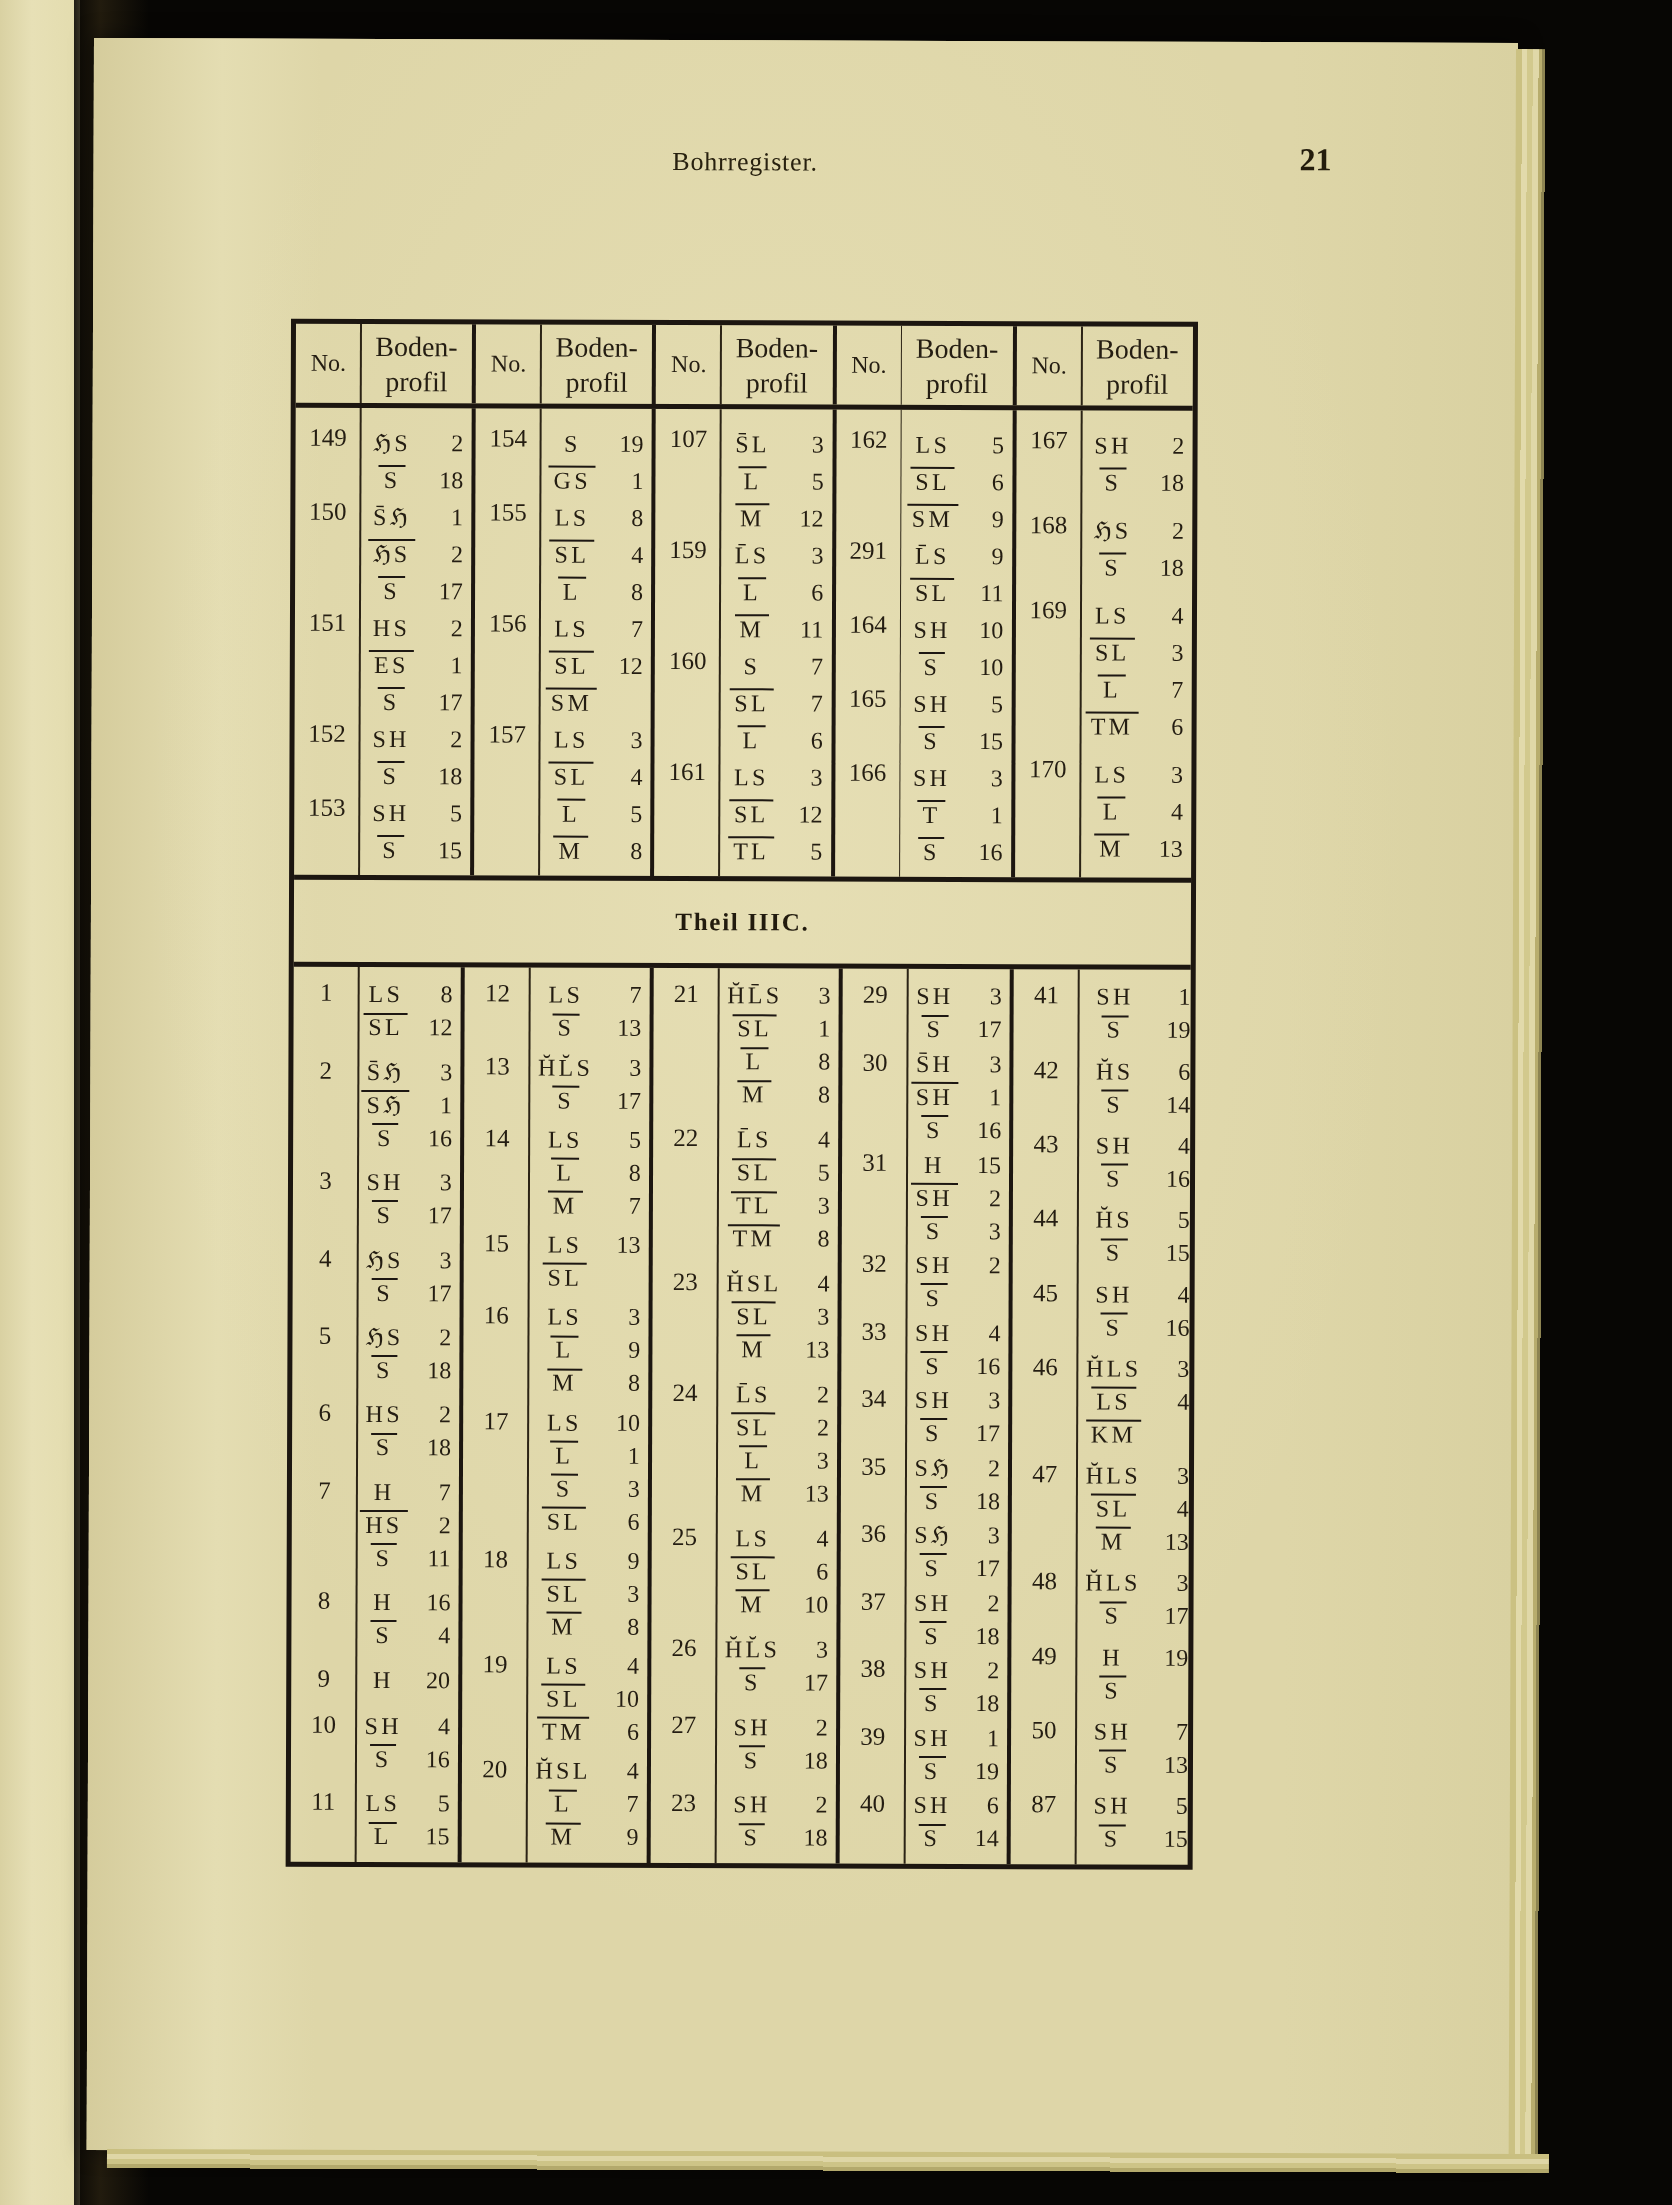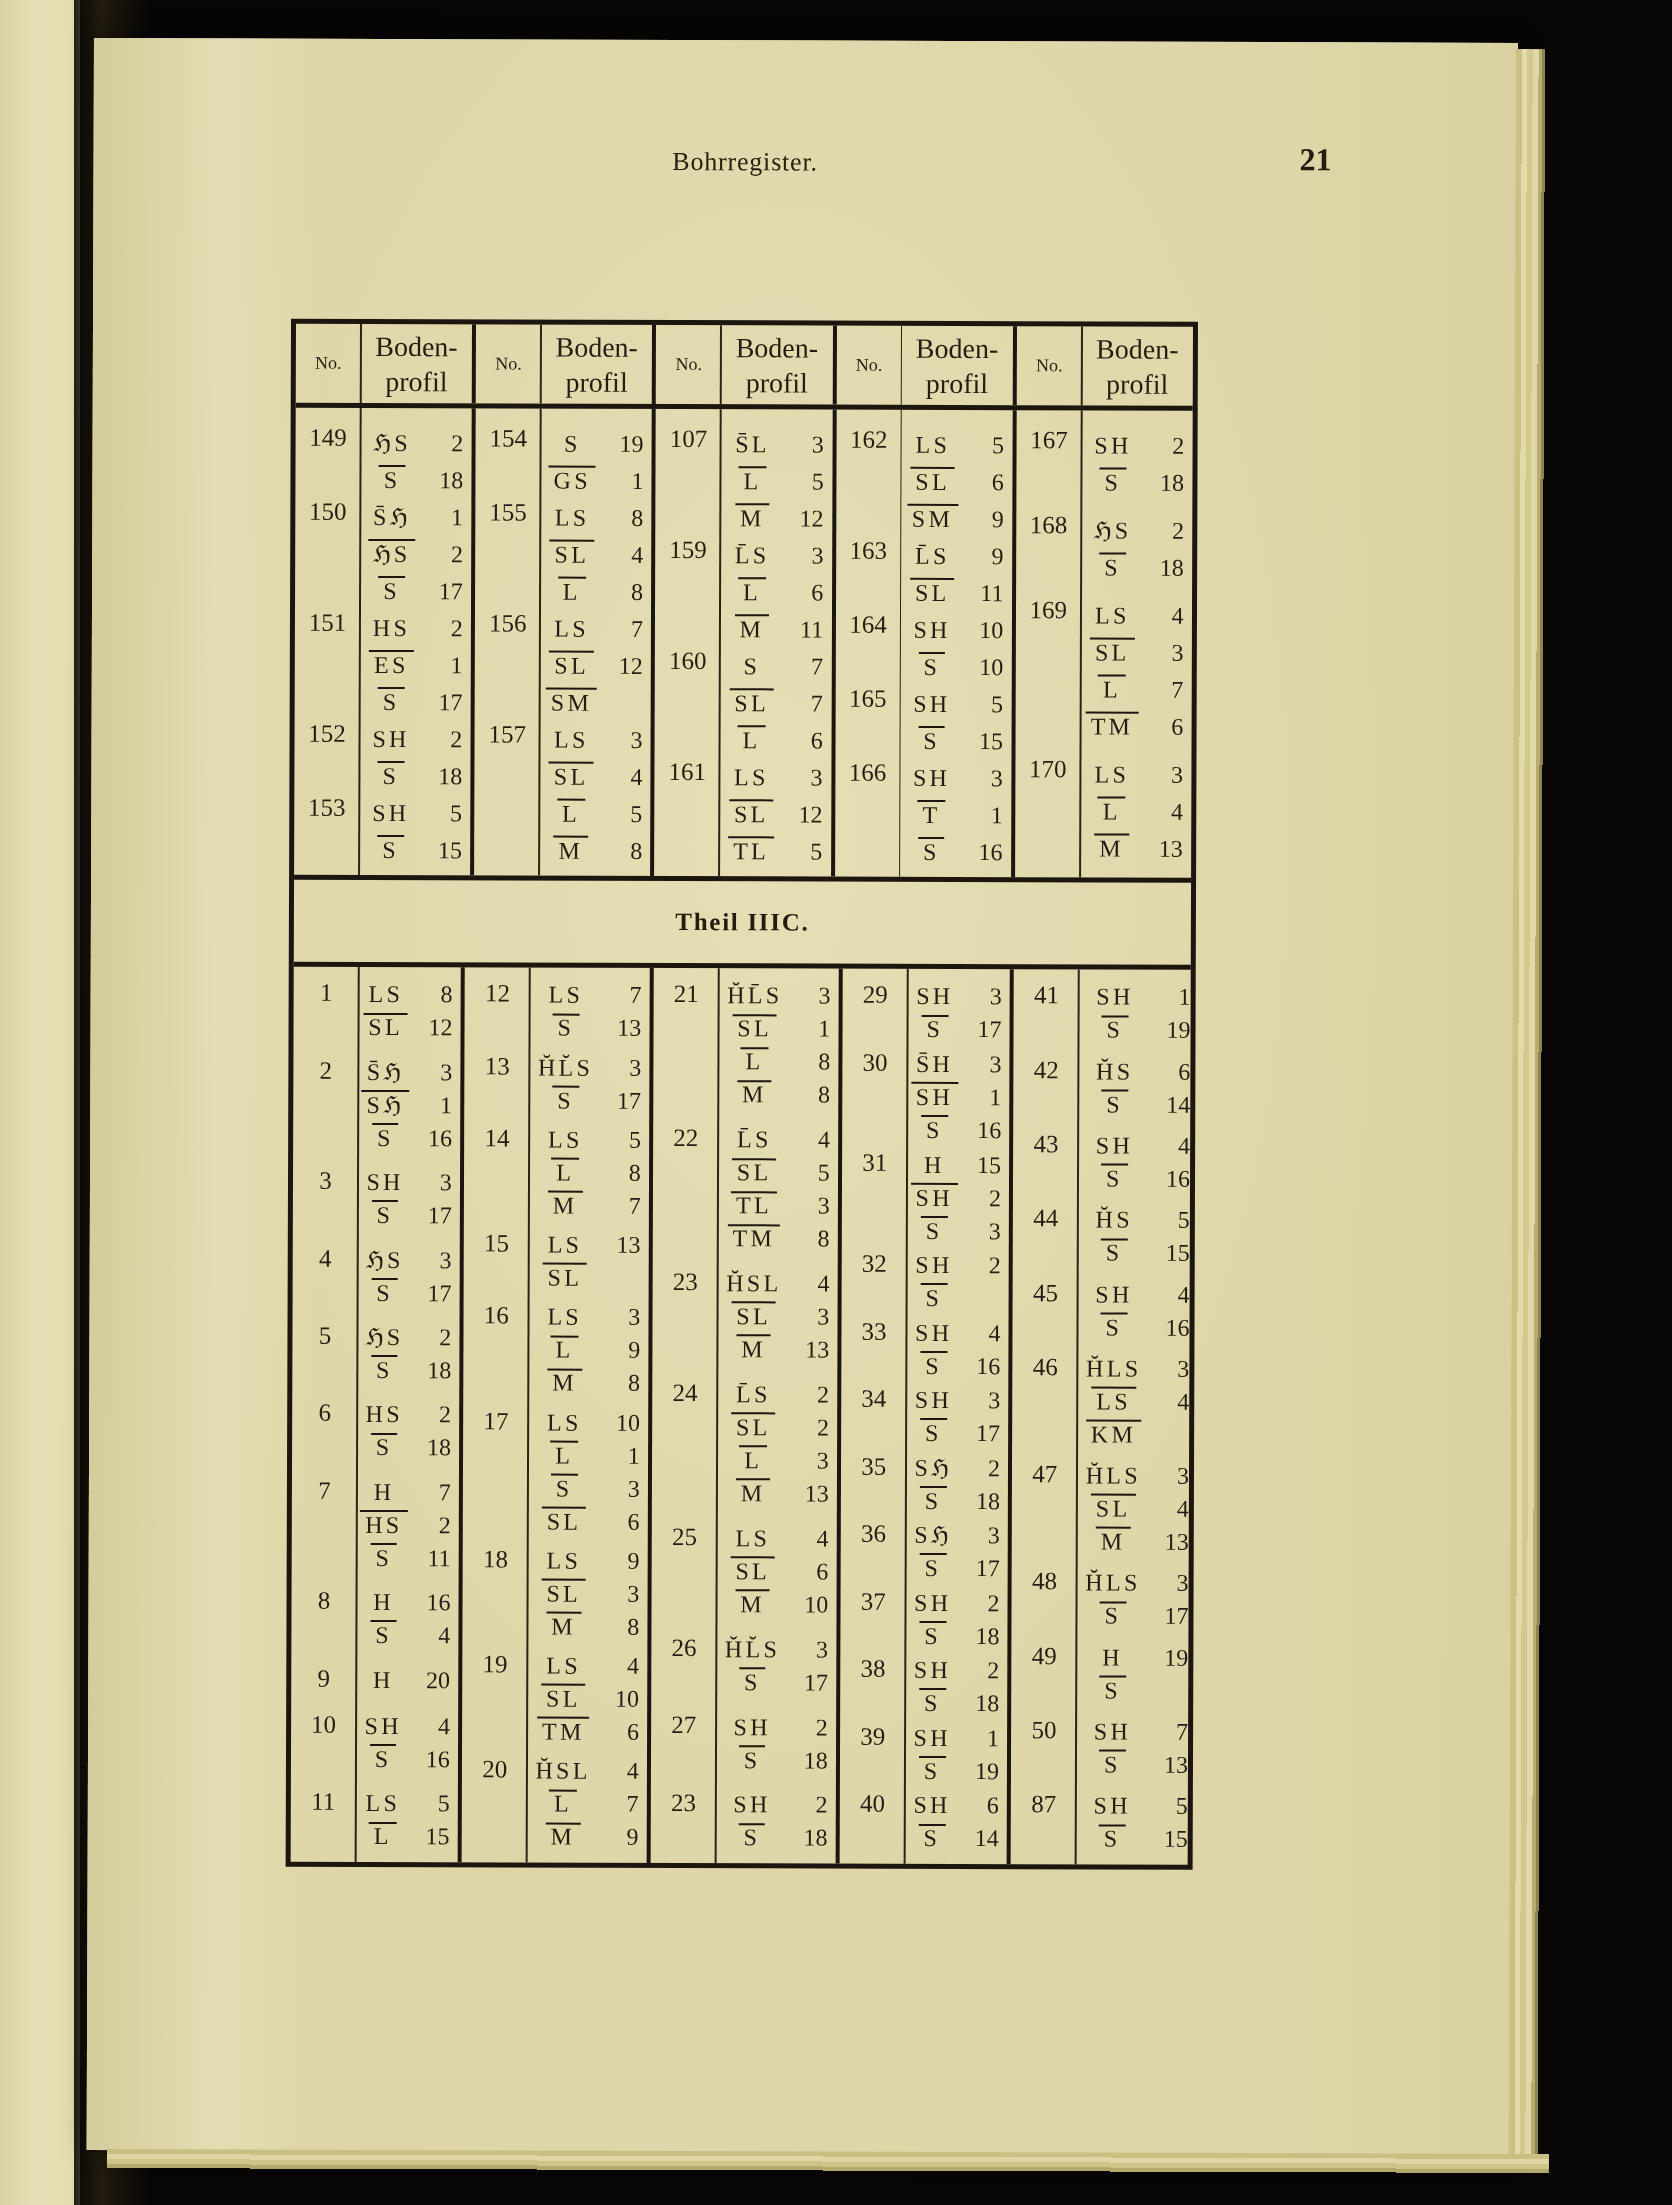--- a/index.html
+++ b/index.html
@@ -68,21 +68,21 @@
   .pair{flex:1;position:relative;display:flex;flex-direction:column;
         justify-content:space-between;box-sizing:border-box;}
   .pair + .pair{border-left:4.2px solid #1c1610;}
   .pair::before{content:"";position:absolute;left:64px;top:0;bottom:0;width:1.7px;
         background:#2b2315;}
   .sec-top .pair{padding:11.7px 0 15px;}
   .sec-bot .pair{padding:8.4px 0 11.7px;}
   .hdr-pair{flex:1;position:relative;display:flex;align-items:center;box-sizing:border-box;}
   .hdr-pair + .hdr-pair{border-left:4.2px solid #1c1610;}
   .hdr-pair::before{content:"";position:absolute;left:64px;top:0;bottom:0;width:1.7px;background:#2b2315;}
-  .hdr-no{width:65px;text-align:center;font-size:18px;}
+  .hdr-no{width:65px;text-align:center;font-size:24px;}
   .hdr-bp{flex:1;text-align:center;font-size:28px;line-height:1.25;}
   .entry{display:flex;}
   .no{width:65px;text-align:center;font-size:25px;line-height:35px;flex:none;}
   .prof{flex:1;padding:0 8.4px 0 3.3px;}
   .pl{display:grid;grid-template-columns:1fr 43px;align-items:end;}
   .sec-top .pl{height:37px;}
   .sec-bot .pl{height:33px;}
   .code{
     justify-self:center;display:inline-block;font-size:24px;line-height:1.08;
     letter-spacing:3.3px;padding:0 5px;white-space:nowrap;
@@ -366,21 +366,21 @@
                 <span class="code over">SL</span>
                 <span class="val">6</span>
               </div>
               <div class="pl">
                 <span class="code over">SM</span>
                 <span class="val">9</span>
               </div>
             </div>
           </div>
           <div class="entry">
-            <div class="no">163</div>
+            <div class="no">291</div>
             <div class="prof">
               <div class="pl">
                 <span class="code">L̄S</span>
                 <span class="val">9</span>
               </div>
               <div class="pl">
                 <span class="code over">SL</span>
                 <span class="val">11</span>
               </div>
             </div>

